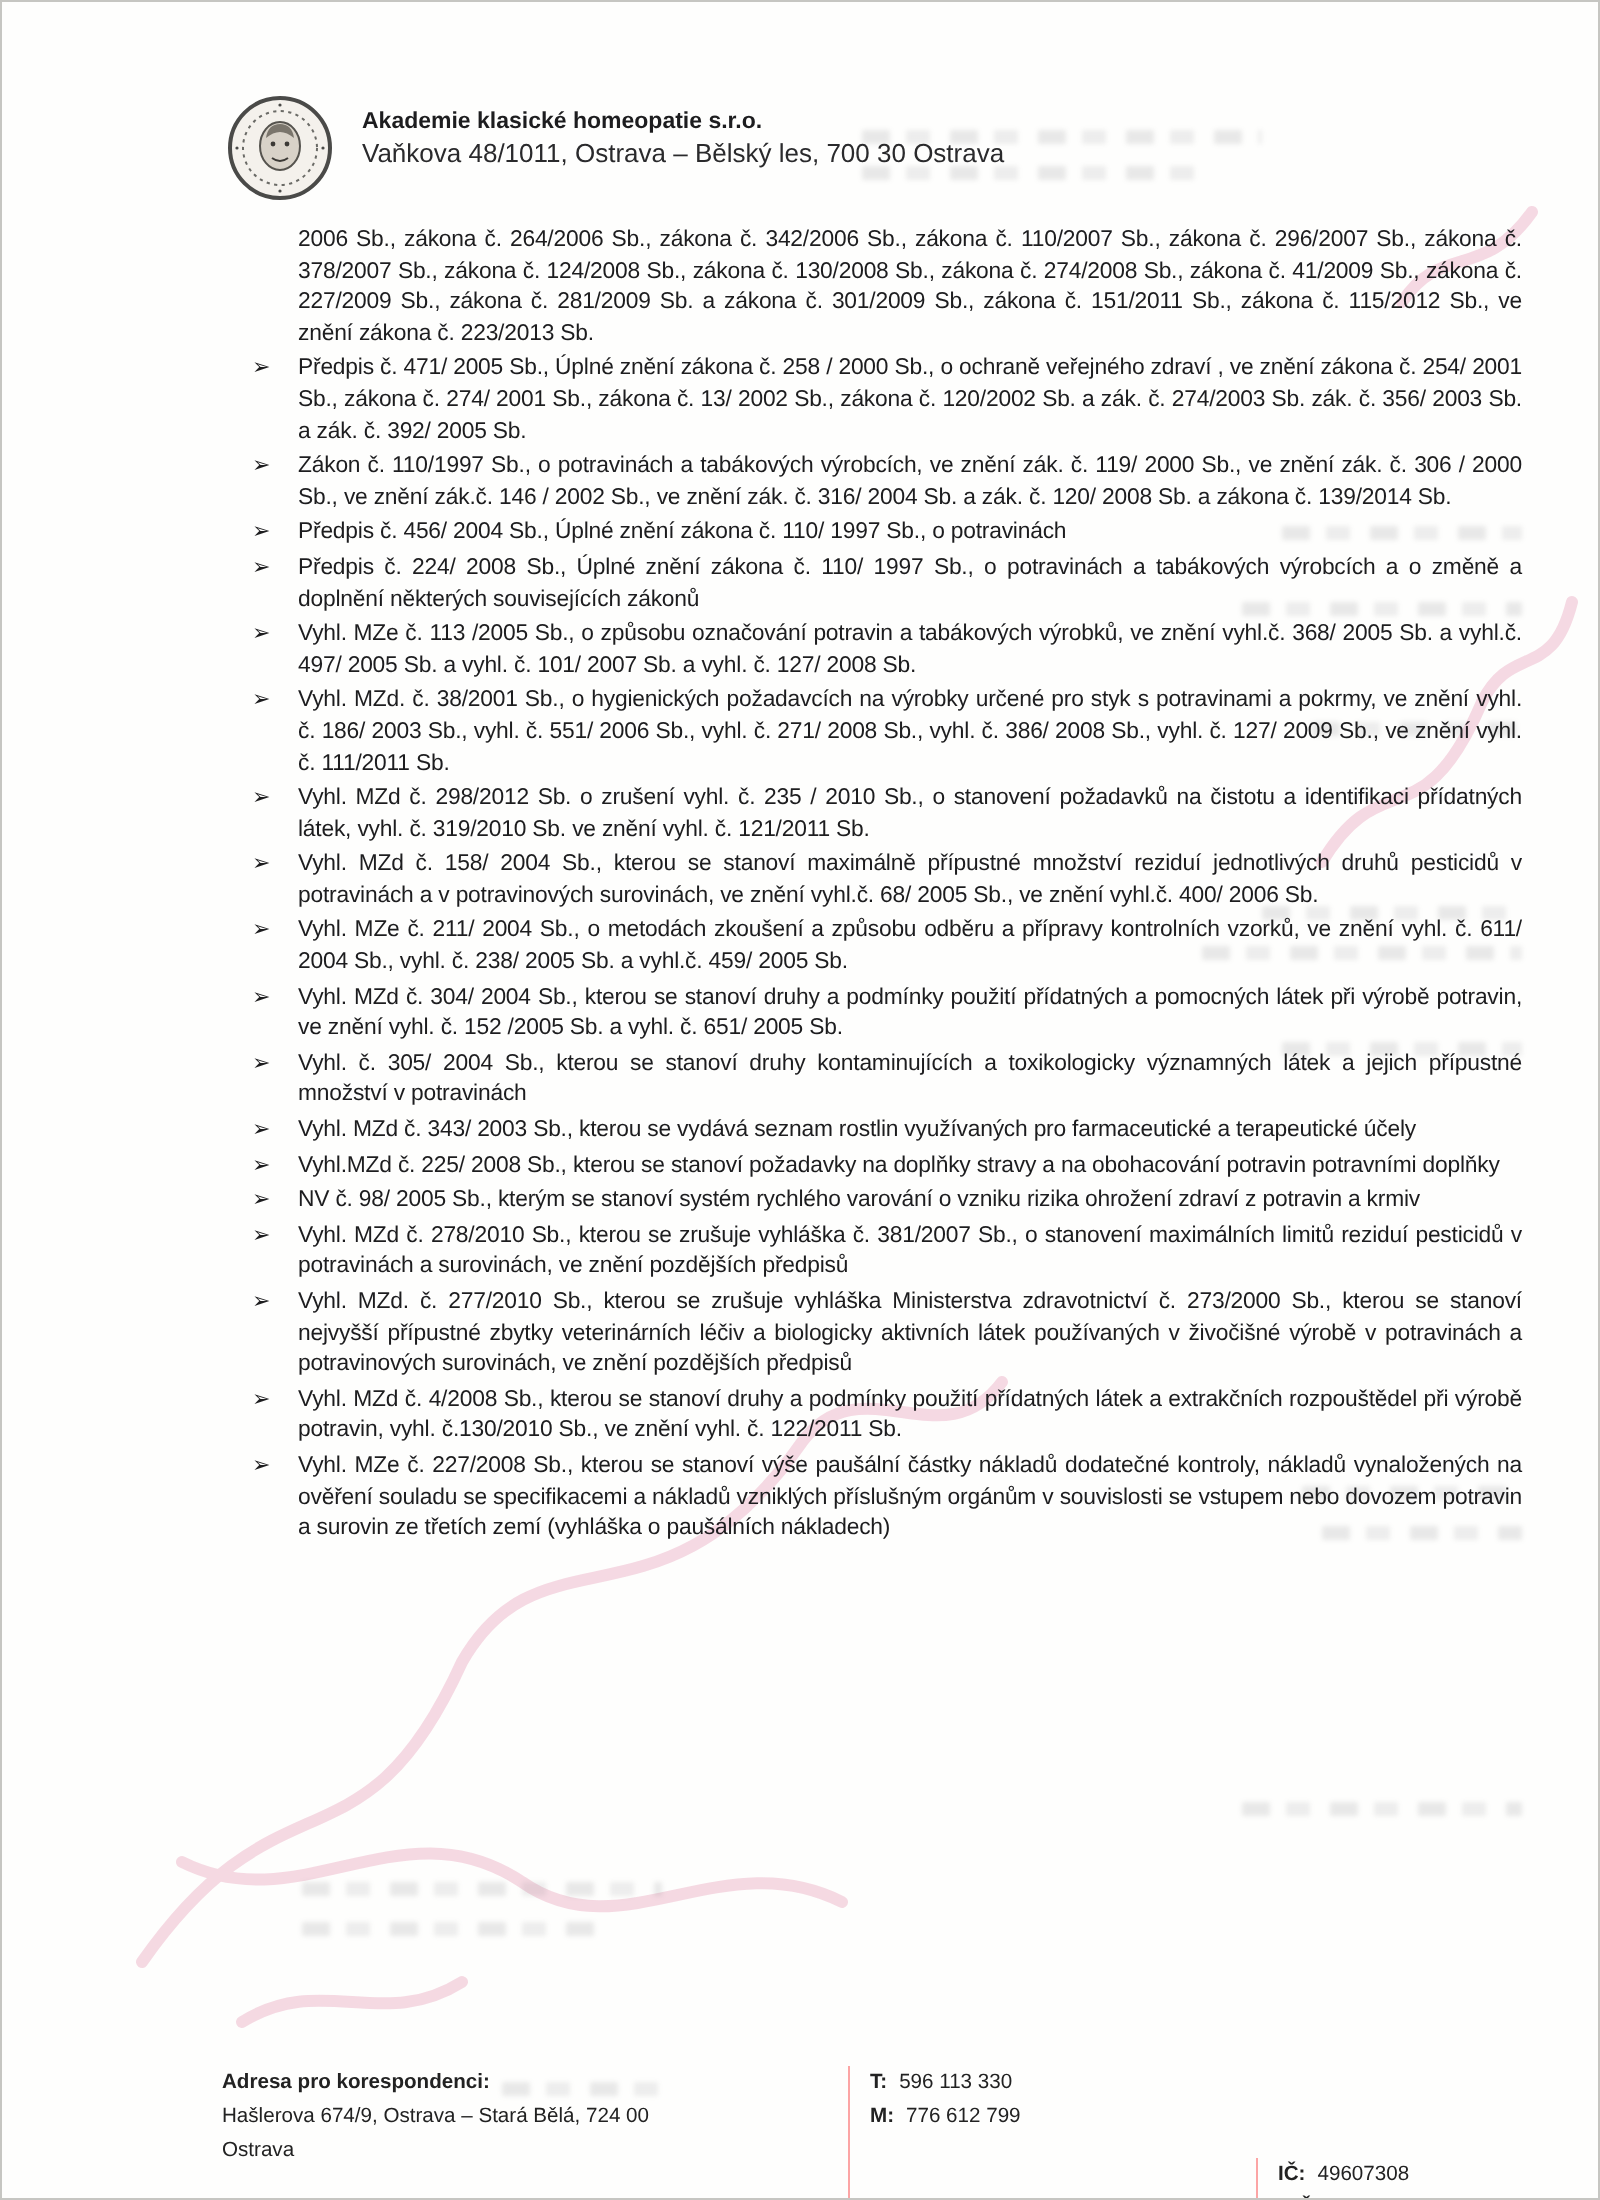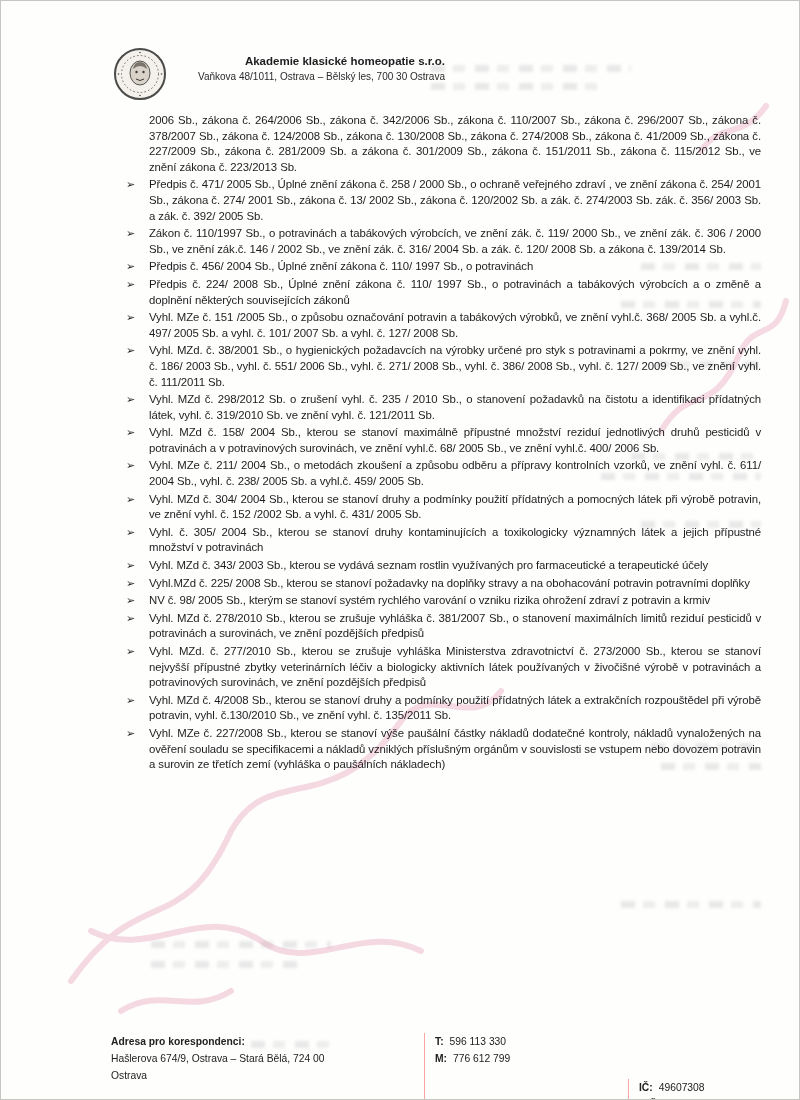--- a/index.html
+++ b/index.html
@@ -7,25 +7,25 @@
     position:relative;
     width:800px;height:1100px;
     box-sizing:border-box;
     background:#fefefdf8;
     border:1px solid #c6c6c2;
     overflow:hidden;
     font-family:"Liberation Sans","DejaVu Sans",sans-serif;
     color:#1d1d1f;
   }
   
-  .header{position:absolute;top:46px;left:112px;right:40px;display:flex;align-items:flex-start;text-align:right;}
+  .header{position:absolute;top:46px;left:112px;right:40px;display:flex;align-items:flex-start;}
   .logo{width:54px;height:54px;flex:0 0 54px;margin-right:14px;}
   .company-block{padding-top:7px;}
   .company-name{font-size:11.5px;font-weight:bold;line-height:15px;}
-  .company-address{font-size:10px;line-height:15px;color:#2a2a2c;margin-left:17px;}
+  .company-address{font-size:13px;line-height:15px;color:#2a2a2c;}
   
   .content{position:absolute;top:112px;left:148px;right:38px;font-size:11.4px;line-height:15.6px;text-align:justify;letter-spacing:-0.1px;}
   .intro{margin:0 0 2px 0;}
   .b{font-weight:normal;}
   .li{position:relative;margin:0 0 2px 0;}
   .bullet{position:absolute;left:-23px;top:0;font-size:11px;color:#1d1d1f;}
   .li-text{text-align:justify;}
   
   .footer{position:absolute;left:110px;right:38px;top:1032px;display:flex;font-size:10.3px;line-height:17px;color:#222;justify-content:space-between;}
   .fcol{padding:0 10px;}
@@ -108,41 +108,41 @@
         <div class="li">
           <span class="bullet">➢</span>
           <div class="li-text"><span class="b">Předpis č. 456/ 2004 Sb., Úplné znění zákona č. 110/ 1997 Sb., o potravinách</span></div>
         </div>
         <div class="li">
           <span class="bullet">➢</span>
           <div class="li-text"><span class="b">Předpis č. 224/ 2008 Sb., Úplné znění zákona č. 110/ 1997 Sb., o potravinách a tabákových výrobcích a o změně a doplnění některých souvisejících zákonů</span></div>
         </div>
         <div class="li">
           <span class="bullet">➢</span>
-          <div class="li-text"><span class="b">Vyhl. MZe č. 151 /2005 Sb.,</span><span> o způsobu označování potravin a tabákových výrobků, ve znění </span><span class="b">vyhl.č. 368/ 2005 Sb. a vyhl.č. 497/ 2005 Sb. a vyhl. č. 101/ 2007 Sb. a vyhl. č. 127/ 2008 Sb.</span></div>
+          <div class="li-text"><span class="b">Vyhl. MZe č. 113 /2005 Sb.,</span><span> o způsobu označování potravin a tabákových výrobků, ve znění </span><span class="b">vyhl.č. 368/ 2005 Sb. a vyhl.č. 497/ 2005 Sb. a vyhl. č. 101/ 2007 Sb. a vyhl. č. 127/ 2008 Sb.</span></div>
         </div>
         <div class="li">
           <span class="bullet">➢</span>
           <div class="li-text"><span class="b">Vyhl. MZd. č. 38/2001 Sb.,</span><span> o hygienických požadavcích na výrobky určené pro styk s potravinami a pokrmy, ve znění </span><span class="b">vyhl. č. 186/ 2003 Sb., vyhl. č. 551/ 2006 Sb., vyhl. č. 271/ 2008 Sb., vyhl. č. 386/ 2008 Sb., vyhl. č. 127/ 2009 Sb., ve znění vyhl. č. 111/2011 Sb.</span></div>
         </div>
         <div class="li">
           <span class="bullet">➢</span>
           <div class="li-text"><span class="b">Vyhl. MZd č. 298/2012 Sb. o zrušení vyhl. č. 235 / 2010 Sb.,</span><span> o stanovení požadavků na čistotu a identifikaci přídatných látek, </span><span class="b">vyhl. č. 319/2010 Sb.</span><span> ve znění </span><span class="b">vyhl. č. 121/2011 Sb.</span></div>
         </div>
         <div class="li">
           <span class="bullet">➢</span>
           <div class="li-text"><span class="b">Vyhl. MZd č. 158/ 2004 Sb.,</span><span> kterou se stanoví maximálně přípustné množství reziduí jednotlivých druhů pesticidů v potravinách a v potravinových surovinách, </span><span class="b">ve znění vyhl.č. 68/ 2005 Sb., ve znění vyhl.č. 400/ 2006 Sb.</span></div>
         </div>
         <div class="li">
           <span class="bullet">➢</span>
           <div class="li-text"><span class="b">Vyhl. MZe č. 211/ 2004 Sb.,</span><span> o metodách zkoušení a způsobu odběru a přípravy kontrolních vzorků, ve znění </span><span class="b">vyhl. č. 611/ 2004 Sb., vyhl. č. 238/ 2005 Sb. a vyhl.č. 459/ 2005 Sb.</span></div>
         </div>
         <div class="li">
           <span class="bullet">➢</span>
-          <div class="li-text"><span class="b">Vyhl. MZd č. 304/ 2004 Sb.,</span><span> kterou se stanoví druhy a podmínky použití přídatných a pomocných látek při výrobě potravin, ve znění </span><span class="b">vyhl. č. 152 /2002 Sb. a vyhl. č. 431/ 2005 Sb.</span></div>
+          <div class="li-text"><span class="b">Vyhl. MZd č. 304/ 2004 Sb.,</span><span> kterou se stanoví druhy a podmínky použití přídatných a pomocných látek při výrobě potravin, ve znění </span><span class="b">vyhl. č. 152 /2005 Sb. a vyhl. č. 651/ 2005 Sb.</span></div>
         </div>
         <div class="li">
           <span class="bullet">➢</span>
           <div class="li-text"><span class="b">Vyhl. č. 305/ 2004 Sb.,</span><span> kterou se stanoví druhy kontaminujících a toxikologicky významných látek a jejich přípustné množství v potravinách</span></div>
         </div>
         <div class="li">
           <span class="bullet">➢</span>
           <div class="li-text"><span class="b">Vyhl. MZd č. 343/ 2003 Sb.,</span><span> kterou se vydává seznam rostlin využívaných pro farmaceutické a terapeutické účely</span></div>
         </div>
         <div class="li">
@@ -156,21 +156,21 @@
         <div class="li">
           <span class="bullet">➢</span>
           <div class="li-text"><span class="b">Vyhl. MZd č. 278/2010 Sb.,</span><span> kterou se zrušuje vyhláška č. 381/2007 Sb., o stanovení maximálních limitů reziduí pesticidů v potravinách a surovinách, ve znění pozdějších předpisů</span></div>
         </div>
         <div class="li">
           <span class="bullet">➢</span>
           <div class="li-text"><span class="b">Vyhl. MZd. č. 277/2010 Sb.,</span><span> kterou se zrušuje vyhláška Ministerstva zdravotnictví č. 273/2000 Sb., kterou se stanoví nejvyšší přípustné zbytky veterinárních léčiv a biologicky aktivních látek používaných v živočišné výrobě v potravinách a potravinových surovinách, ve znění pozdějších předpisů</span></div>
         </div>
         <div class="li">
           <span class="bullet">➢</span>
-          <div class="li-text"><span class="b">Vyhl. MZd č. 4/2008 Sb.,</span><span> kterou se stanoví druhy a podmínky použití přídatných látek a extrakčních rozpouštědel při výrobě potravin, </span><span class="b">vyhl. č.130/2010 Sb.,</span><span> ve znění </span><span class="b">vyhl. č. 135/2011 Sb.</span></div>
+          <div class="li-text"><span class="b">Vyhl. MZd č. 4/2008 Sb.,</span><span> kterou se stanoví druhy a podmínky použití přídatných látek a extrakčních rozpouštědel při výrobě potravin, </span><span class="b">vyhl. č.130/2010 Sb.,</span><span> ve znění </span><span class="b">vyhl. č. 122/2011 Sb.</span></div>
         </div>
         <div class="li">
           <span class="bullet">➢</span>
           <div class="li-text"><span class="b">Vyhl. MZe č. 227/2008 Sb.,</span><span> kterou se stanoví výše paušální částky nákladů dodatečné kontroly, nákladů vynaložených na ověření souladu se specifikacemi a nákladů vzniklých příslušným orgánům v souvislosti se vstupem nebo dovozem potravin a surovin ze třetích zemí (vyhláška o paušálních nákladech)</span></div>
         </div>
       </div>
   </div>
 
   <div class="footer">
     <div class="fcol first">

